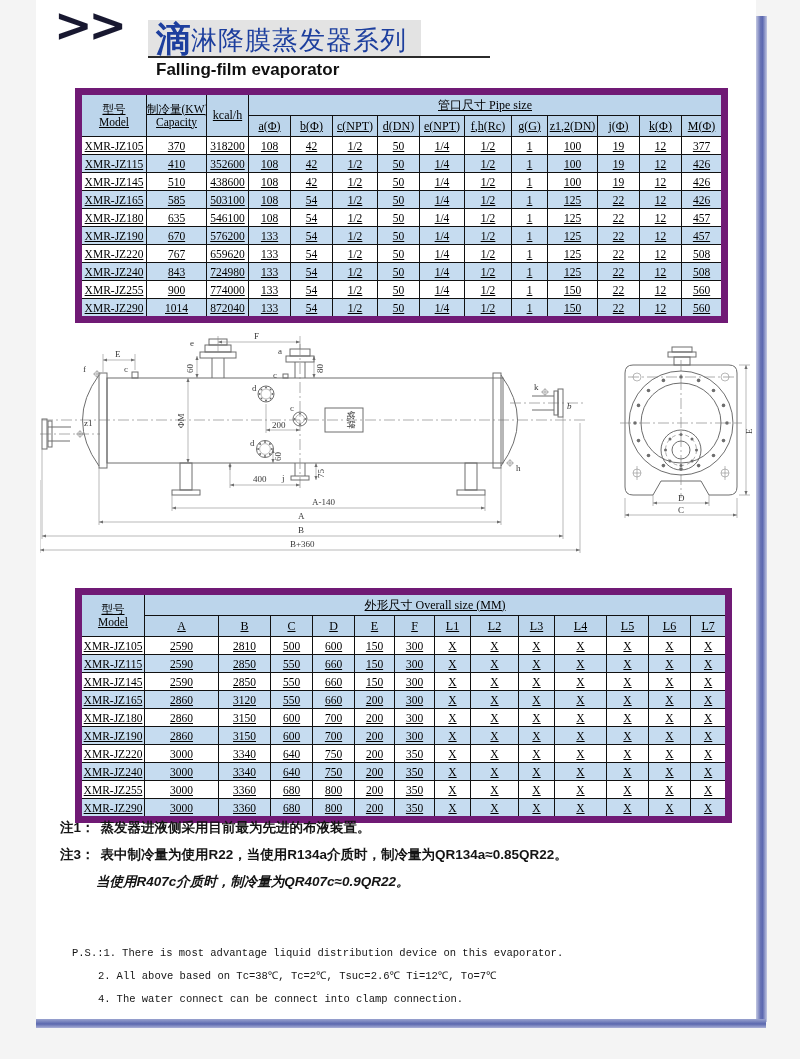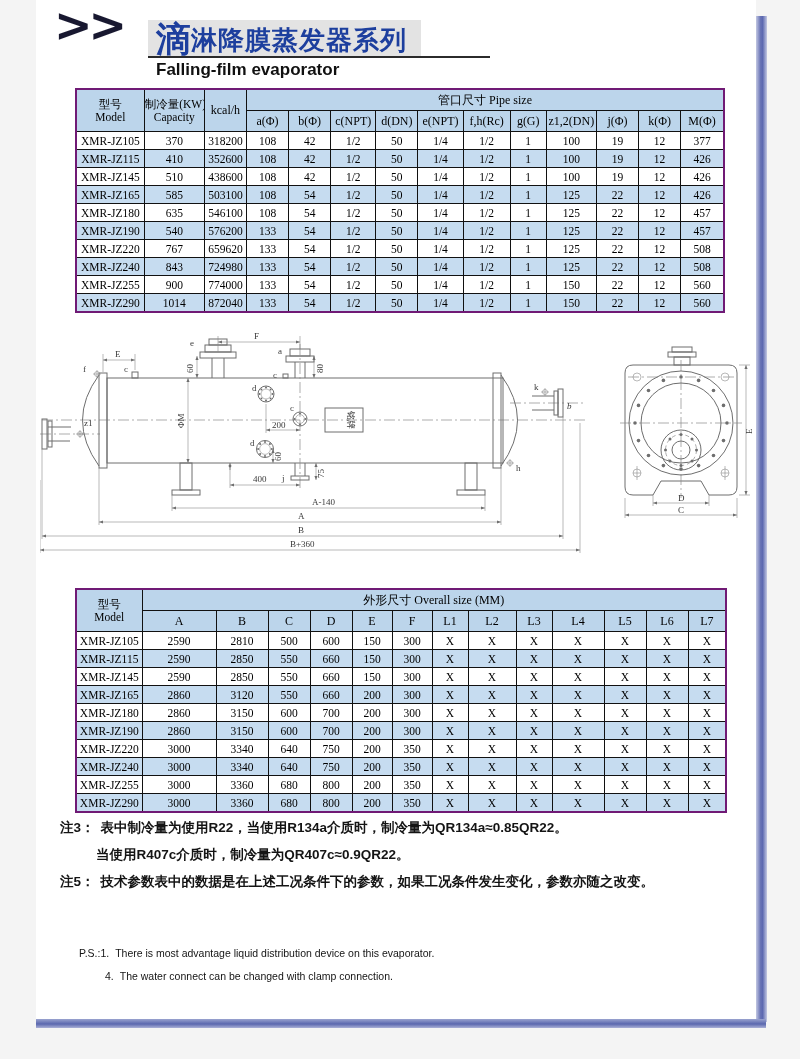--- a/index.html
+++ b/index.html
@@ -15,51 +15,51 @@
   .bottombar{position:absolute;left:36px;top:1019px;width:730px;height:9px;
     background:linear-gradient(to bottom,#9aa3cf 0%,#5a67ae 55%,#aab0d6 100%);}
 
   
   .chevrons{position:absolute;left:54px;top:-2px;font-size:46px;font-weight:900;
     color:#181830;letter-spacing:-4px;font-family:"DejaVu Sans",sans-serif;}
   .titlebox{position:absolute;left:148px;top:20px;height:36px;background:#e3e3e3;
     padding:0 14px 0 8px;display:flex;align-items:flex-end;}
   .title-underline{position:absolute;left:148px;top:56px;width:342px;border-bottom:2px solid #2b2b2b;}
   .title-big{font-size:35px;font-weight:bold;color:#1d3f9e;line-height:34px;}
-  .title-rest{font-size:26px;font-weight:bold;color:#1d3f9e;line-height:32px;letter-spacing:1px;}
+  .title-rest{font-size:26px;font-weight:normal;color:#1d3f9e;line-height:32px;letter-spacing:1px;}
   .subtitle{position:absolute;left:156px;top:60px;font-size:17px;font-weight:bold;color:#101010;}
 
   
   table.spec{border-collapse:collapse;table-layout:fixed;width:650px;
     font-family:"Liberation Serif","DejaVu Serif",serif;background:#fff;}
   table.spec th,table.spec td{border:1px solid #111;text-align:center;vertical-align:middle;
     padding:0;font-weight:normal;overflow:hidden;white-space:nowrap;}
-  table.spec{border:2px solid #701a75;}
+  table.spec{border:7px solid #701a75;text-decoration:underline;}
   table.spec th{background:#bcd5eb;font-size:12px;line-height:13px;height:20px;}
   table.spec td{font-size:11.5px;height:17px;}
   table.spec tbody tr:nth-child(even) td{background:#c6dcf0;}
   .t1wrap{position:absolute;left:75px;top:88px;}
   .t2wrap{position:absolute;left:75px;top:588px;}
   .hdr2{display:block;font-size:11.5px;}
 
   
   .drawwrap{position:absolute;left:40px;top:330px;width:720px;height:250px;}
   svg text{fill:#3a3a3a;font-family:"Liberation Serif","DejaVu Serif",serif;font-size:9px;}
   .ln{stroke:#6e6e6e;fill:none;stroke-width:1;}
   .thin{stroke:#8a8a8a;fill:none;stroke-width:0.6;}
   .cl{stroke:#8a8a8a;fill:none;stroke-width:0.7;stroke-dasharray:11 3 2 3;}
   .dsh{stroke:#8a8a8a;fill:none;stroke-width:0.7;stroke-dasharray:4 3;}
   .dot{fill:#6e6e6e;stroke:none;}
 
   
   .notes{position:absolute;left:60px;top:814px;width:660px;}
   .note-line{font-size:13.5px;font-weight:600;color:#141414;line-height:27px;white-space:nowrap;}
-  .note-line .cont{padding-left:36px;}
-  .ps{position:absolute;left:79px;top:942px;width:660px;
-    font-family:Liberation Sans, sans-serif;}
+  .note-line .cont{padding-left:36px;font-style:italic;}
+  .ps{position:absolute;left:72px;top:942px;width:660px;
+    font-family:Liberation Mono, monospace;}
   .ps-line{font-size:10.5px;color:#141414;line-height:23px;white-space:nowrap;}
   .ps-line.indent{padding-left:26px;}
   .tag{margin-right:6px;}
 </style>
 </head>
 <body>
 
 <div class="content"></div>
 <div class="rightbar"></div>
 <div class="bottombar"></div>
@@ -193,21 +193,21 @@
           <td>1/4</td>
           <td>1/2</td>
           <td>1</td>
           <td>125</td>
           <td>22</td>
           <td>12</td>
           <td>457</td>
         </tr>
         <tr>
           <td>XMR-JZ190</td>
-          <td>540</td>
+          <td>670</td>
           <td>576200</td>
           <td>133</td>
           <td>54</td>
           <td>1/2</td>
           <td>50</td>
           <td>1/4</td>
           <td>1/2</td>
           <td>1</td>
           <td>125</td>
           <td>22</td>
@@ -722,21 +722,22 @@
           <td>X</td>
           <td>X</td>
           <td>X</td>
           <td>X</td>
         </tr>
       </tbody>
 </table>
 </div>
 
 <div class="notes">
+  <div class="note-line"><span class="tag">注1：</span><span>蒸发器进液侧采用目前最为先进的布液装置。</span></div>
   <div class="note-line"><span class="tag">注3：</span><span>表中制冷量为使用R22，当使用R134a介质时，制冷量为QR134a≈0.85QR22。</span></div>
   <div class="note-line"><span class="cont">当使用R407c介质时，制冷量为QR407c≈0.9QR22。</span></div>
-  <div class="note-line"><span class="tag">注5：</span><span>技术参数表中的数据是在上述工况条件下的参数，如果工况条件发生变化，参数亦随之改变。</span></div>
 </div>
 
 <div class="ps">
   <div class="ps-line"><span class="tag">P.S.:1.</span><span>There is most advantage liquid distribution device on this evaporator.</span></div>
-  <div class="ps-line indent"><span class="tag">4.</span><span>The water connect can be changed with clamp connection.</span></div>
+  <div class="ps-line indent"><span class="tag">2.</span><span>All above based on Tc=38℃, Tc=2℃, Tsuc=2.6℃ Ti=12℃, To=7℃</span></div>
+  <div class="ps-line indent"><span class="tag">4.</span><span>The water connect can be connect into clamp connection.</span></div>
 </div>
 
 </body></html>

